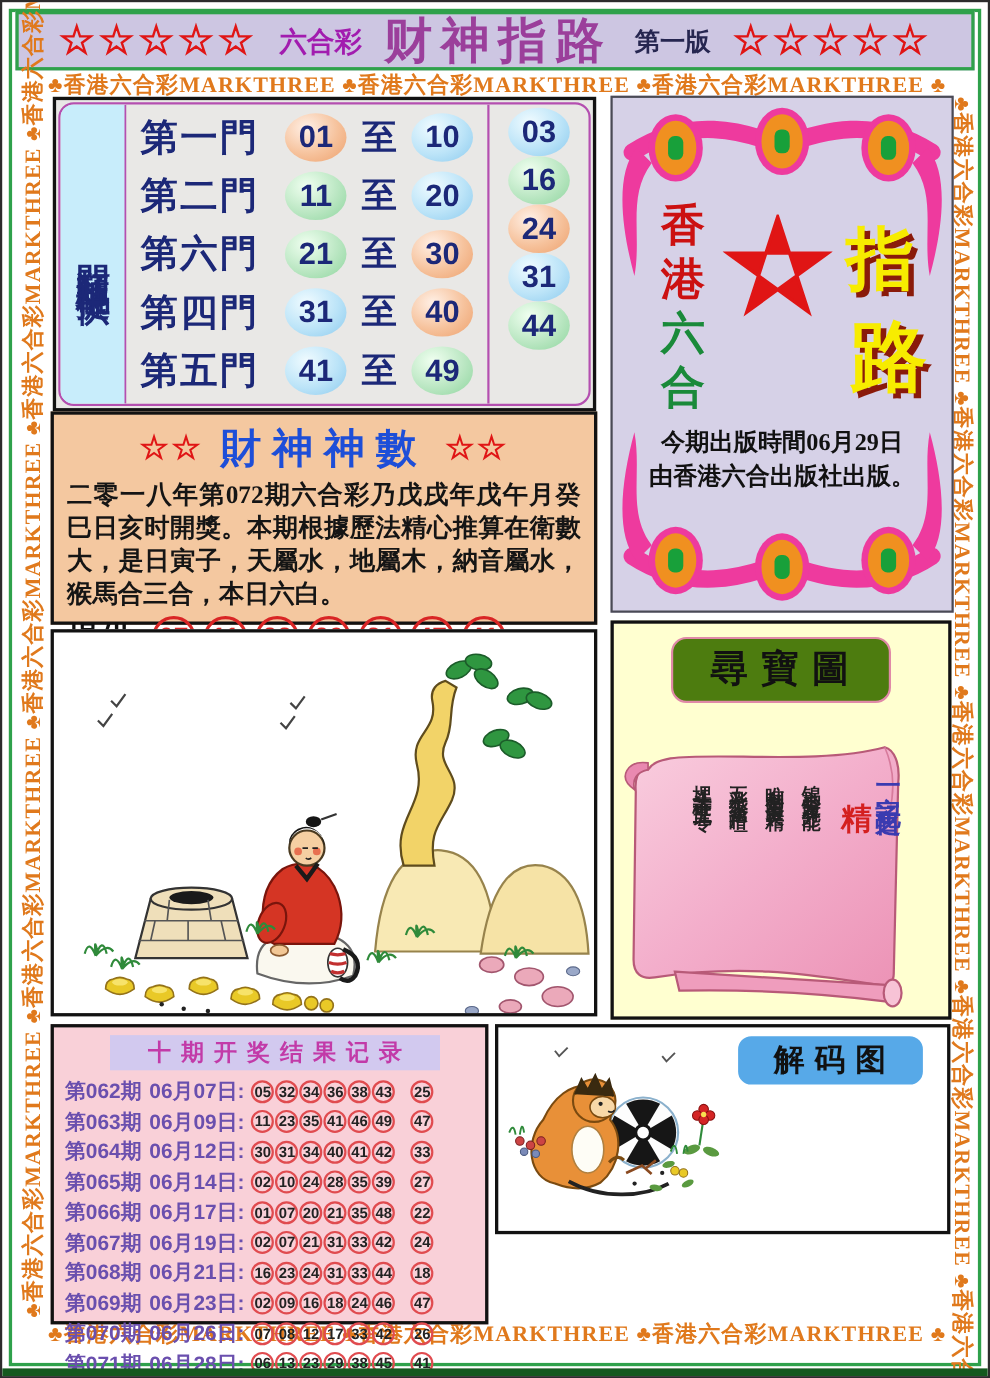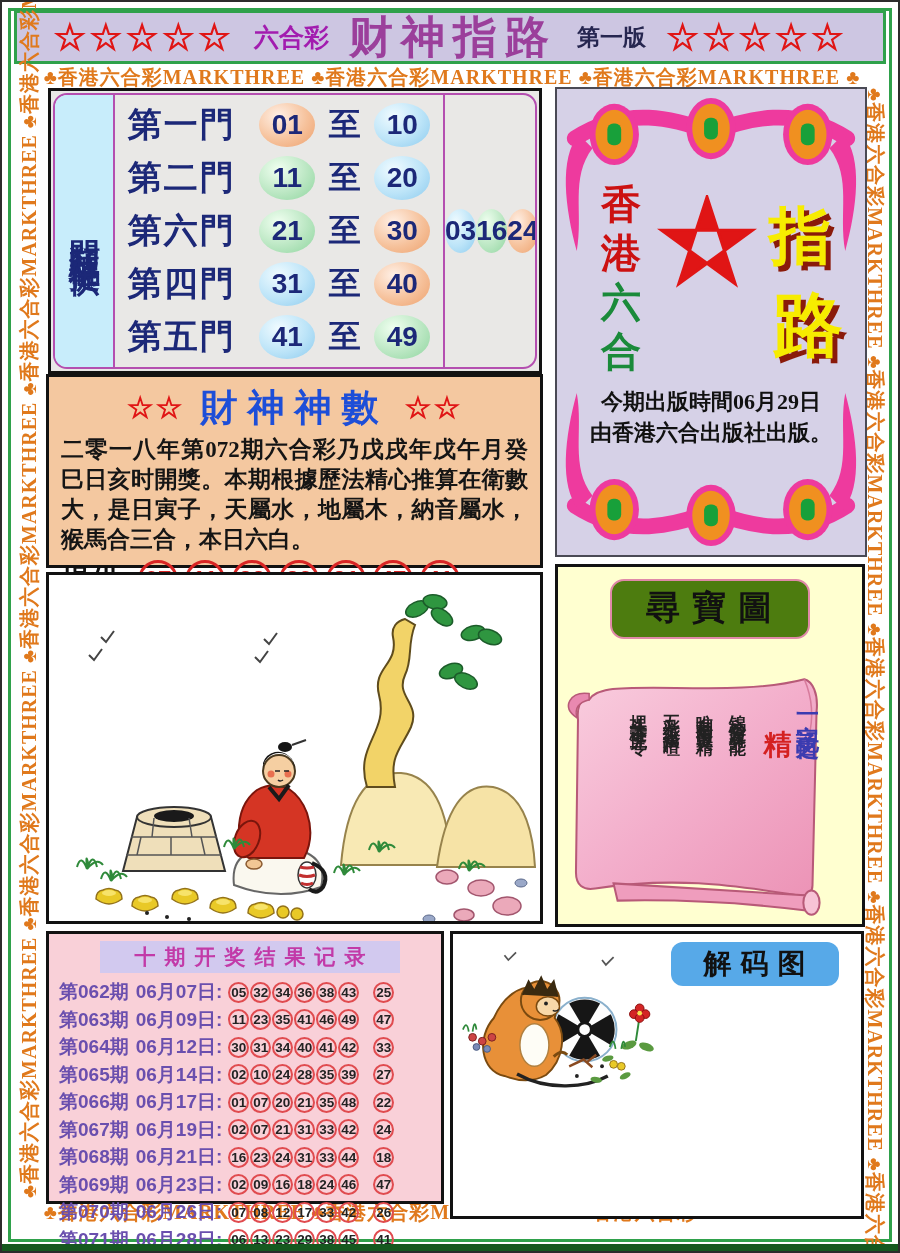--- a/index.html
+++ b/index.html
@@ -32,21 +32,21 @@
   
   .gate{left:46px;top:86px;width:494px;height:286px;background:#e9e8e6;padding:2px;}
   .gate-inner{height:100%;border:2px solid #b44fb0;border-radius:14px;display:flex;overflow:hidden;box-sizing:border-box;}
   .gate-side{width:58px;background:#c8edfb;border-right:2px solid #b44fb0;display:flex;align-items:center;
              justify-content:center;writing-mode:vertical-lr;text-orientation:upright;
              font-size:31px;font-weight:bold;color:#1c2878;letter-spacing:5px;border-radius:10px 0 0 10px;}
   .gate-rows{flex:1;display:flex;flex-direction:column;justify-content:space-around;padding:3px 2px;}
   .g-row{display:flex;align-items:center;justify-content:space-around;padding:0 4px;}
   .g-label{width:118px;font-size:34px;font-weight:bold;color:#1c2878;letter-spacing:2px;}
   .g-zhi{font-size:32px;font-weight:bold;color:#1c2878;}
-  .gate-hot{width:90px;border-left:2px solid #b44fb0;display:flex;flex-direction:row;
+  .gate-hot{width:90px;border-left:2px solid #b44fb0;display:flex;flex-direction:column;
             justify-content:flex-start;align-items:center;padding:3px 0;}
   .oval{width:56px;height:44px;border-radius:50%;display:flex;align-items:center;justify-content:center;
         font:bold 28px "Liberation Sans","DejaVu Sans",sans-serif;color:#1c2878;}
   .c-salmon{background:radial-gradient(ellipse at 35% 30%,#fff0e6,#f6c29c 55%,#eda06c);}
   .c-blue{background:radial-gradient(ellipse at 35% 30%,#f0fbff,#bce4f8 55%,#8bcaee);}
   .c-green{background:radial-gradient(ellipse at 35% 30%,#f0fff0,#bbe7c3 55%,#8ed59e);}
 
   
   .caishen{left:44px;top:372px;width:497px;height:194px;background:#f4c8a0;padding:6px 12px;}
   .cs-titlerow{display:flex;align-items:center;justify-content:center;gap:16px;}
@@ -97,21 +97,21 @@
             color:#c23aa8;letter-spacing:9px;padding:2px 0 2px 9px;box-sizing:border-box;}
   .rs-row{display:flex;align-items:center;margin-bottom:1.5px;}
   .rs-issue{font:bold 19px "Liberation Sans","DejaVu Sans",sans-serif;color:#6a4fae;margin-right:7px;}
   .rs-date{font:bold 19px "Liberation Sans","DejaVu Sans",sans-serif;color:#6a4fae;margin-right:6px;}
   .rs-num{width:21px;height:21px;border:2px solid #e04b4f;border-radius:50%;display:flex;align-items:center;
           justify-content:center;font:bold 13.5px "Liberation Sans","DejaVu Sans",sans-serif;color:#222;
           box-sizing:border-box;margin-right:1px;background:transparent;}
   .rs-sp{margin-left:13px;}
 
   
-  .decode{left:448px;top:929px;width:414px;height:288px;padding:4px 6px;}
+  .decode{left:448px;top:929px;width:414px;height:191px;padding:4px 6px;}
   .decode-fig{float:left;width:198px;height:156px;margin:2px 6px 0 2px;}
   .dc-title{width:168px;margin:4px 16px 6px auto;background:#57a9e8;border-radius:12px;text-align:center;
             font-size:28px;font-weight:bold;color:#111;letter-spacing:9px;padding:3px 0 3px 8px;box-sizing:border-box;}
   .dc-body{margin:0 4px;font-size:19.5px;font-weight:bold;color:#111;line-height:1.4;text-align:justify;}
 </style>
 </head>
 <body>
 
 <div class="page">
   <div class="green-frame"></div>

